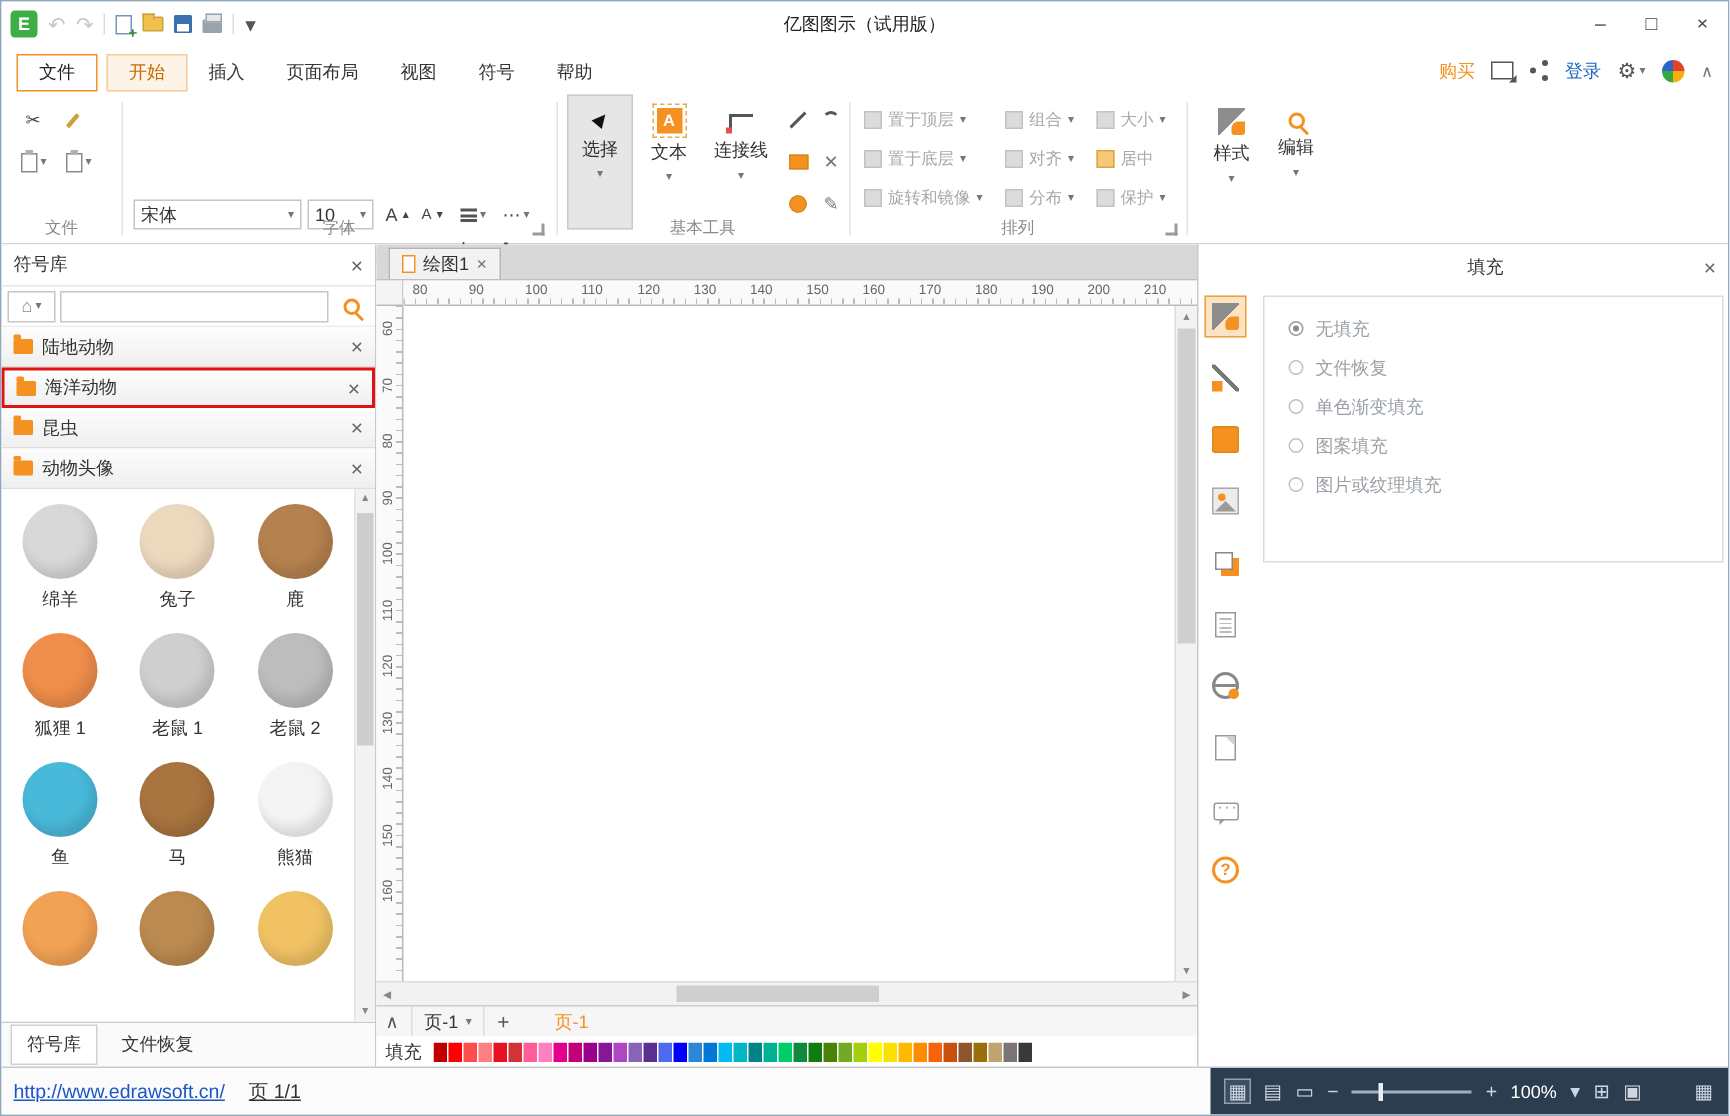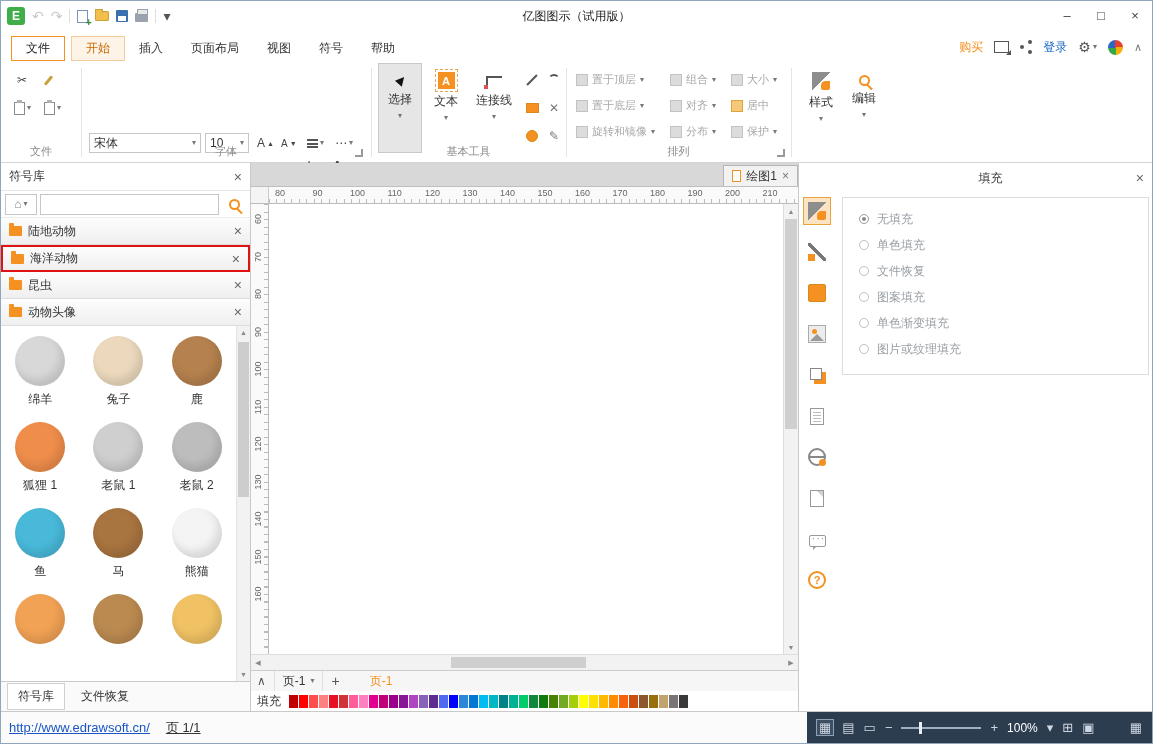--- a/index.html
+++ b/index.html
@@ -101,21 +101,21 @@
   .sym-label{margin-top:5px;font-size:12px;color:#333;white-space:nowrap;}
   .side-vscroll{position:absolute;right:0;top:0;bottom:0;width:14px;background:#f2f2f2;border-left:1px solid #e2e2e2;}
   .sv-arrow{position:absolute;left:0;right:0;height:13px;display:flex;align-items:center;justify-content:center;font-size:7px;color:#888;}
   .sv-thumb{position:absolute;left:1px;right:1px;top:16px;height:155px;background:#cdcdcd;}
   .bottom-tabs{height:30px;border-top:1px solid #c9c9c9;display:flex;align-items:center;padding:0 6px;gap:6px;background:#fafafa;flex:none;}
   .btab{padding:4px 10px;color:#333;}
   .btab.active{border:1px solid #d0d0d0;background:#fff;}
 
   
   .canvas-area{position:absolute;left:250px;top:162px;width:547px;bottom:32px;display:flex;flex-direction:column;background:#fff;}
-  .doc-tabbar{height:24px;background:#d8d8d8;display:flex;align-items:flex-end;padding-left:8px;border-bottom:1px solid #bfbfbf;flex:none;justify-content:flex-end;}
+  .doc-tabbar{height:24px;background:#d8d8d8;display:flex;align-items:flex-end;padding-left:8px;border-bottom:1px solid #bfbfbf;flex:none;}
   .doc-tab{height:21px;background:#f2f2f2;border:1px solid #b5b5b5;border-bottom:none;display:flex;align-items:center;gap:5px;padding:0 8px;}
   .doc-ic{width:9px;height:12px;background:#fff;border:1px solid var(--accent);display:inline-block;}
   .tab-x{color:#777;font-size:12px;}
   .ruler-row{height:17px;display:flex;flex:none;}
   .ruler-corner{width:18px;background:#f4f4f4;border-right:1px solid #ccc;border-bottom:1px solid #bbb;}
   .h-ruler{flex:1;position:relative;background:#fafafa;border-bottom:1px solid #bbb;overflow:hidden;}
   .h-ruler::after{content:"";position:absolute;left:0;right:0;bottom:0;height:4px;background:repeating-linear-gradient(90deg,#bbb 0 1px,transparent 1px 7.5px);}
   .hnum{position:absolute;top:1px;font-size:9px;color:#666;}
   .canvas-body{flex:1;display:flex;min-height:0;}
   .v-ruler{width:18px;position:relative;background:#fafafa;border-right:1px solid #bbb;overflow:hidden;flex:none;}
@@ -634,33 +634,29 @@
           <span class="si si-help-icon"></span>
         </div>
       </div>
     <div class="options-box">
         <div class="fill-opt">
           <span class="radio sel"></span>
           <span>无填充</span>
         </div>
         <div class="fill-opt">
           <span class="radio"></span>
-          <span>单色填充</span>
+          <span>文件恢复</span>
         </div>
         <div class="fill-opt">
           <span class="radio"></span>
-          <span>文件恢复</span>
+          <span>单色渐变填充</span>
         </div>
         <div class="fill-opt">
           <span class="radio"></span>
           <span>图案填充</span>
-        </div>
-        <div class="fill-opt">
-          <span class="radio"></span>
-          <span>单色渐变填充</span>
         </div>
         <div class="fill-opt">
           <span class="radio"></span>
           <span>图片或纹理填充</span>
         </div>
       </div>
   </div>
 
   <div class="statusbar">
     <div class="sb-left">

